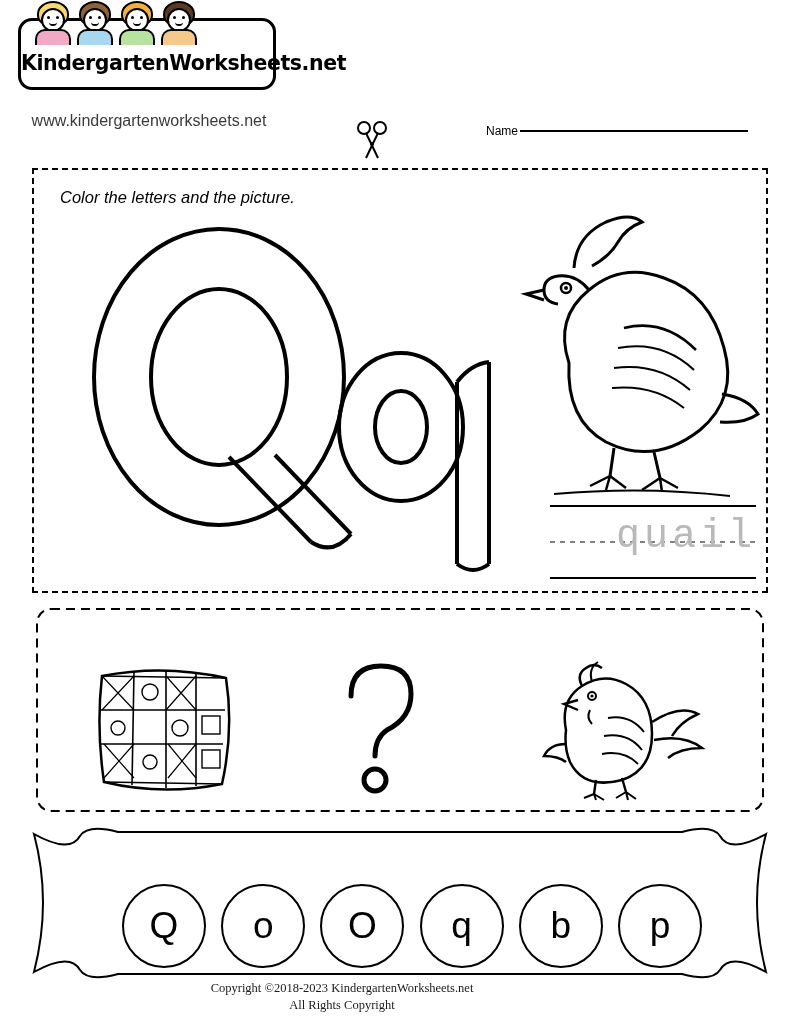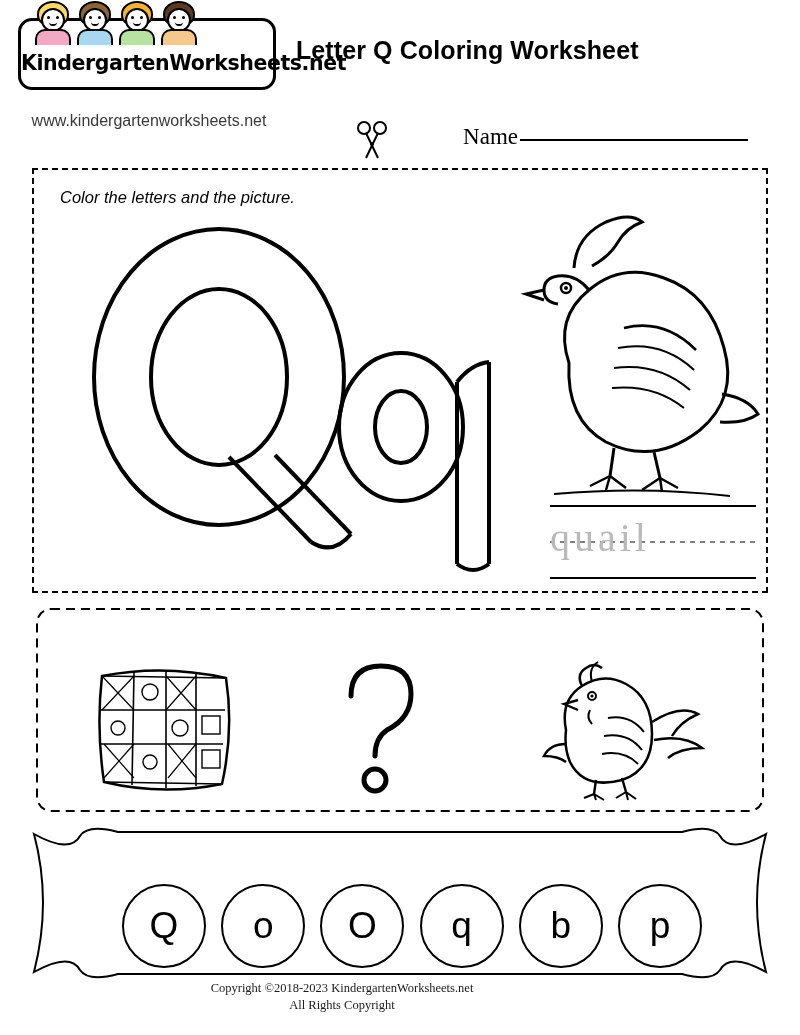--- a/index.html
+++ b/index.html
@@ -128,22 +128,22 @@
     font-size: 25px;
     font-weight: bold;
     font-family: "Liberation Sans", sans-serif;
     letter-spacing: 0.1px;
   }
 
   .name-line {
     position: absolute;
     right: 52px;
     top: 124px;
-    font-size: 23px;
-    font-family: Liberation Serif, serif;
+    font-size: 12px;
+    font-family: Liberation Sans, sans-serif;
   }
   .name-line .blank {
     display: inline-block;
     width: 228px;
     border-bottom: 2px solid #000;
     height: 1px;
     vertical-align: 3px;
     margin-left: 2px;
   }
 
@@ -193,23 +193,23 @@
     position: absolute;
     left: 516px;
     top: 332px;
     width: 206px;
     height: 82px;
   }
   .trace-word {
     position: absolute;
     left: 0; top: 12px;
     width: 206px;
-    text-align: left;
+    text-align: right;
     font-size: 40px;
-    font-family: Liberation Serif, serif;
+    font-family: Liberation Mono, monospace;
     color: #b9b9b9;
     letter-spacing: 4px;
   }
 
   
   .sec2 {
     position: absolute;
     left: 32px;
     top: 604px;
     width: 736px;
@@ -321,21 +321,20 @@
             <div class="mouth"></div>
             <div class="body"></div>
           </div>
       </div>
       <div class="logo-text">KindergartenWorksheets.net</div>
     </div>
   </div>
 
   <div class="logo-url">www.kindergartenworksheets.net</div>
 
-  <div class="title">Letter Q Coloring Worksheet</div>
 
   <div class="scissors">
     <svg width="40" height="42" viewBox="0 0 40 42">
       <circle cx="12" cy="8" r="6" fill="none" stroke="#000" stroke-width="2"></circle>
       <circle cx="28" cy="8" r="6" fill="none" stroke="#000" stroke-width="2"></circle>
       <path d="M14 13 L26 38" fill="none" stroke="#000" stroke-width="2"></path>
       <path d="M26 13 L14 38" fill="none" stroke="#000" stroke-width="2"></path>
       <circle cx="20" cy="24" r="2" fill="#000"></circle>
     </svg>
   </div>

